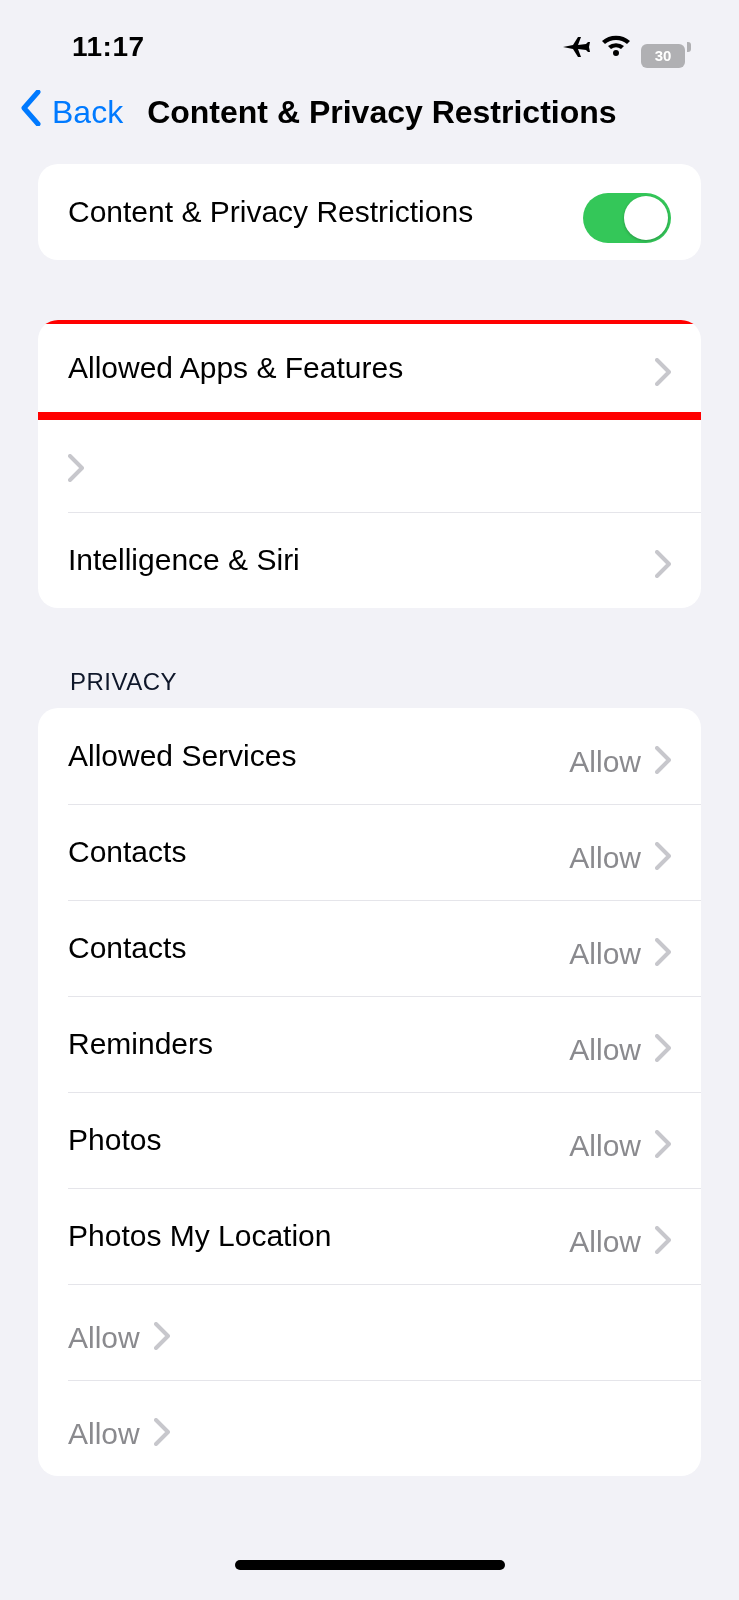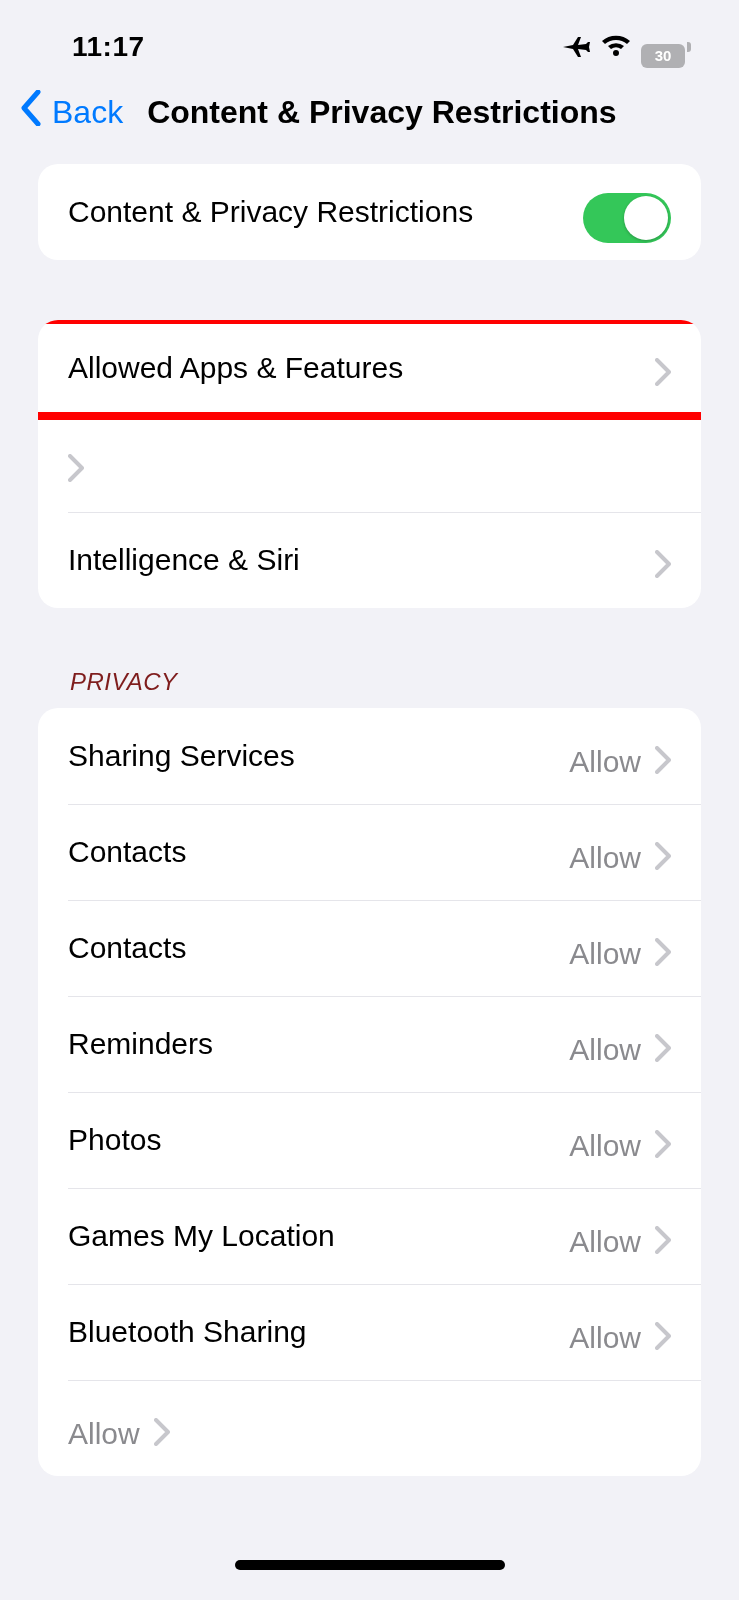--- a/index.html
+++ b/index.html
@@ -53,24 +53,23 @@
   }
   .section {
     margin: 0 38px 60px 38px;
     background: #fff;
     border-radius: 20px;
     overflow: hidden;
   }
   .section.first { margin-top: 0; }
   .section-header {
     font-size: 24px;
-    color: #7f1d1d;
+    color: #0f172a;
     letter-spacing: 0.5px;
     margin: 0 38px 12px 70px;
-    font-style: italic;
   }
   .row {
     display: flex;
     align-items: center;
     justify-content: space-between;
     padding: 0 30px 0 30px;
     min-height: 96px;
     position: relative;
   }
   .row + .row::before {
@@ -229,21 +228,21 @@
         <span class="chevron-right"><svg width="16" height="28" viewBox="0 0 16 28">
             <path d="M2 2 L14 14 L2 26" stroke="#c7c7cc" stroke-width="4" fill="none" stroke-linecap="round" stroke-linejoin="round"></path>
           </svg></span>
       </div>
   </div>
 </div>
 
 <div class="section-header">PRIVACY</div>
 <div class="section" style="margin-bottom:0;">
   <div class="row">
-    <div class="row-label">Sharing Services</div>
+    <div class="row-label">Allowed Services</div>
     <div class="row-right">
         <span class="row-value">Allow</span>
         <span class="chevron-right"><svg width="16" height="28" viewBox="0 0 16 28">
             <path d="M2 2 L14 14 L2 26" stroke="#c7c7cc" stroke-width="4" fill="none" stroke-linecap="round" stroke-linejoin="round"></path>
           </svg></span>
       </div>
   </div>
   <div class="row">
     <div class="row-label">Contacts</div>
     <div class="row-right">
@@ -274,30 +273,29 @@
   <div class="row">
     <div class="row-label">Photos</div>
     <div class="row-right">
         <span class="row-value">Allow</span>
         <span class="chevron-right"><svg width="16" height="28" viewBox="0 0 16 28">
             <path d="M2 2 L14 14 L2 26" stroke="#c7c7cc" stroke-width="4" fill="none" stroke-linecap="round" stroke-linejoin="round"></path>
           </svg></span>
       </div>
   </div>
   <div class="row">
-    <div class="row-label">Games My Location</div>
-    <div class="row-right">
-        <span class="row-value">Allow</span>
-        <span class="chevron-right"><svg width="16" height="28" viewBox="0 0 16 28">
-            <path d="M2 2 L14 14 L2 26" stroke="#c7c7cc" stroke-width="4" fill="none" stroke-linecap="round" stroke-linejoin="round"></path>
-          </svg></span>
-      </div>
-  </div>
-  <div class="row">
-    <div class="row-label">Bluetooth Sharing</div>
+    <div class="row-label">Photos My Location</div>
+    <div class="row-right">
+        <span class="row-value">Allow</span>
+        <span class="chevron-right"><svg width="16" height="28" viewBox="0 0 16 28">
+            <path d="M2 2 L14 14 L2 26" stroke="#c7c7cc" stroke-width="4" fill="none" stroke-linecap="round" stroke-linejoin="round"></path>
+          </svg></span>
+      </div>
+  </div>
+  <div class="row">
     <div class="row-right">
         <span class="row-value">Allow</span>
         <span class="chevron-right"><svg width="16" height="28" viewBox="0 0 16 28">
             <path d="M2 2 L14 14 L2 26" stroke="#c7c7cc" stroke-width="4" fill="none" stroke-linecap="round" stroke-linejoin="round"></path>
           </svg></span>
       </div>
   </div>
   <div class="row">
     <div class="row-right">
         <span class="row-value">Allow</span>

